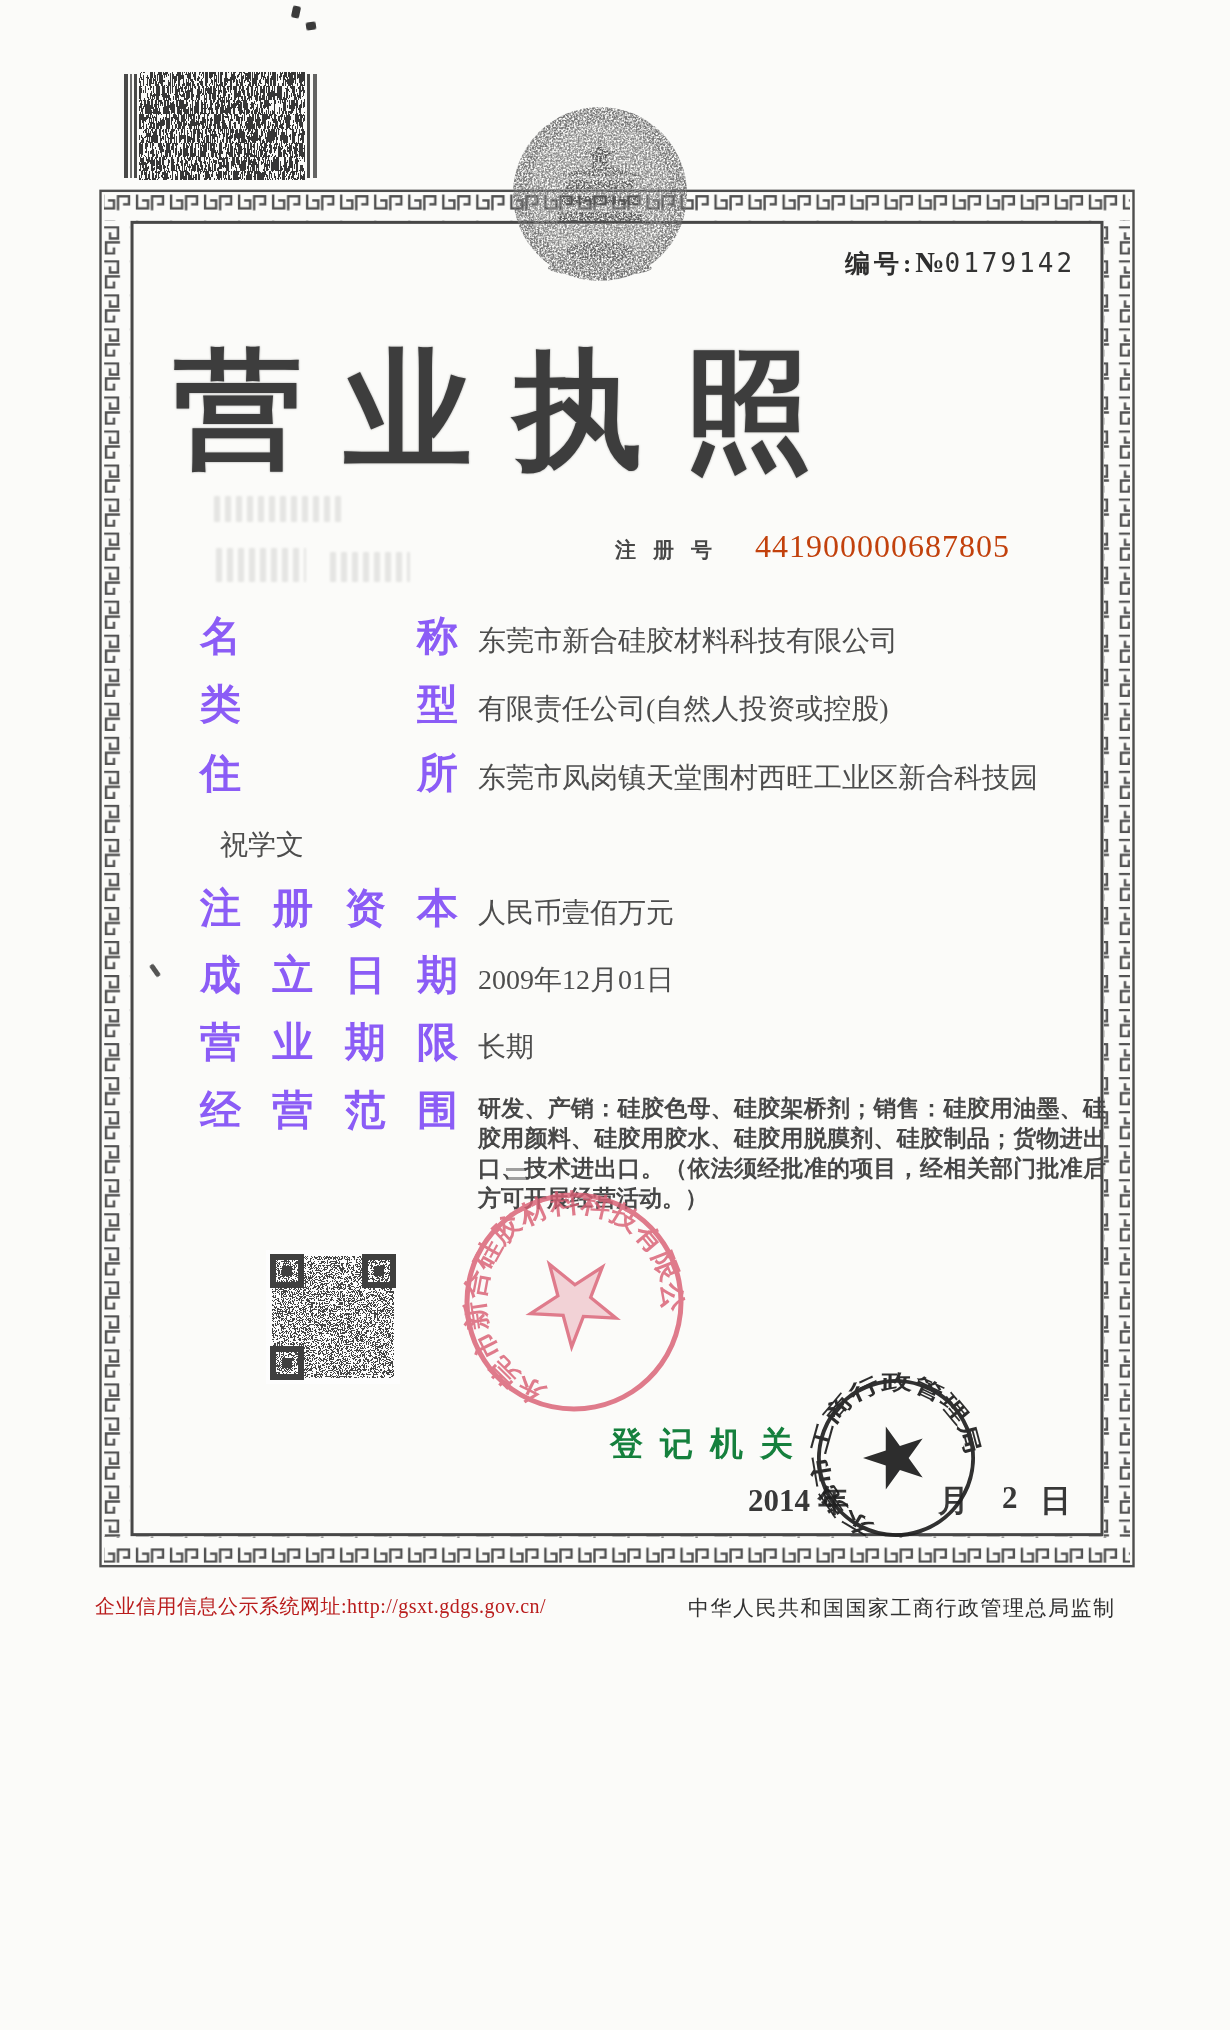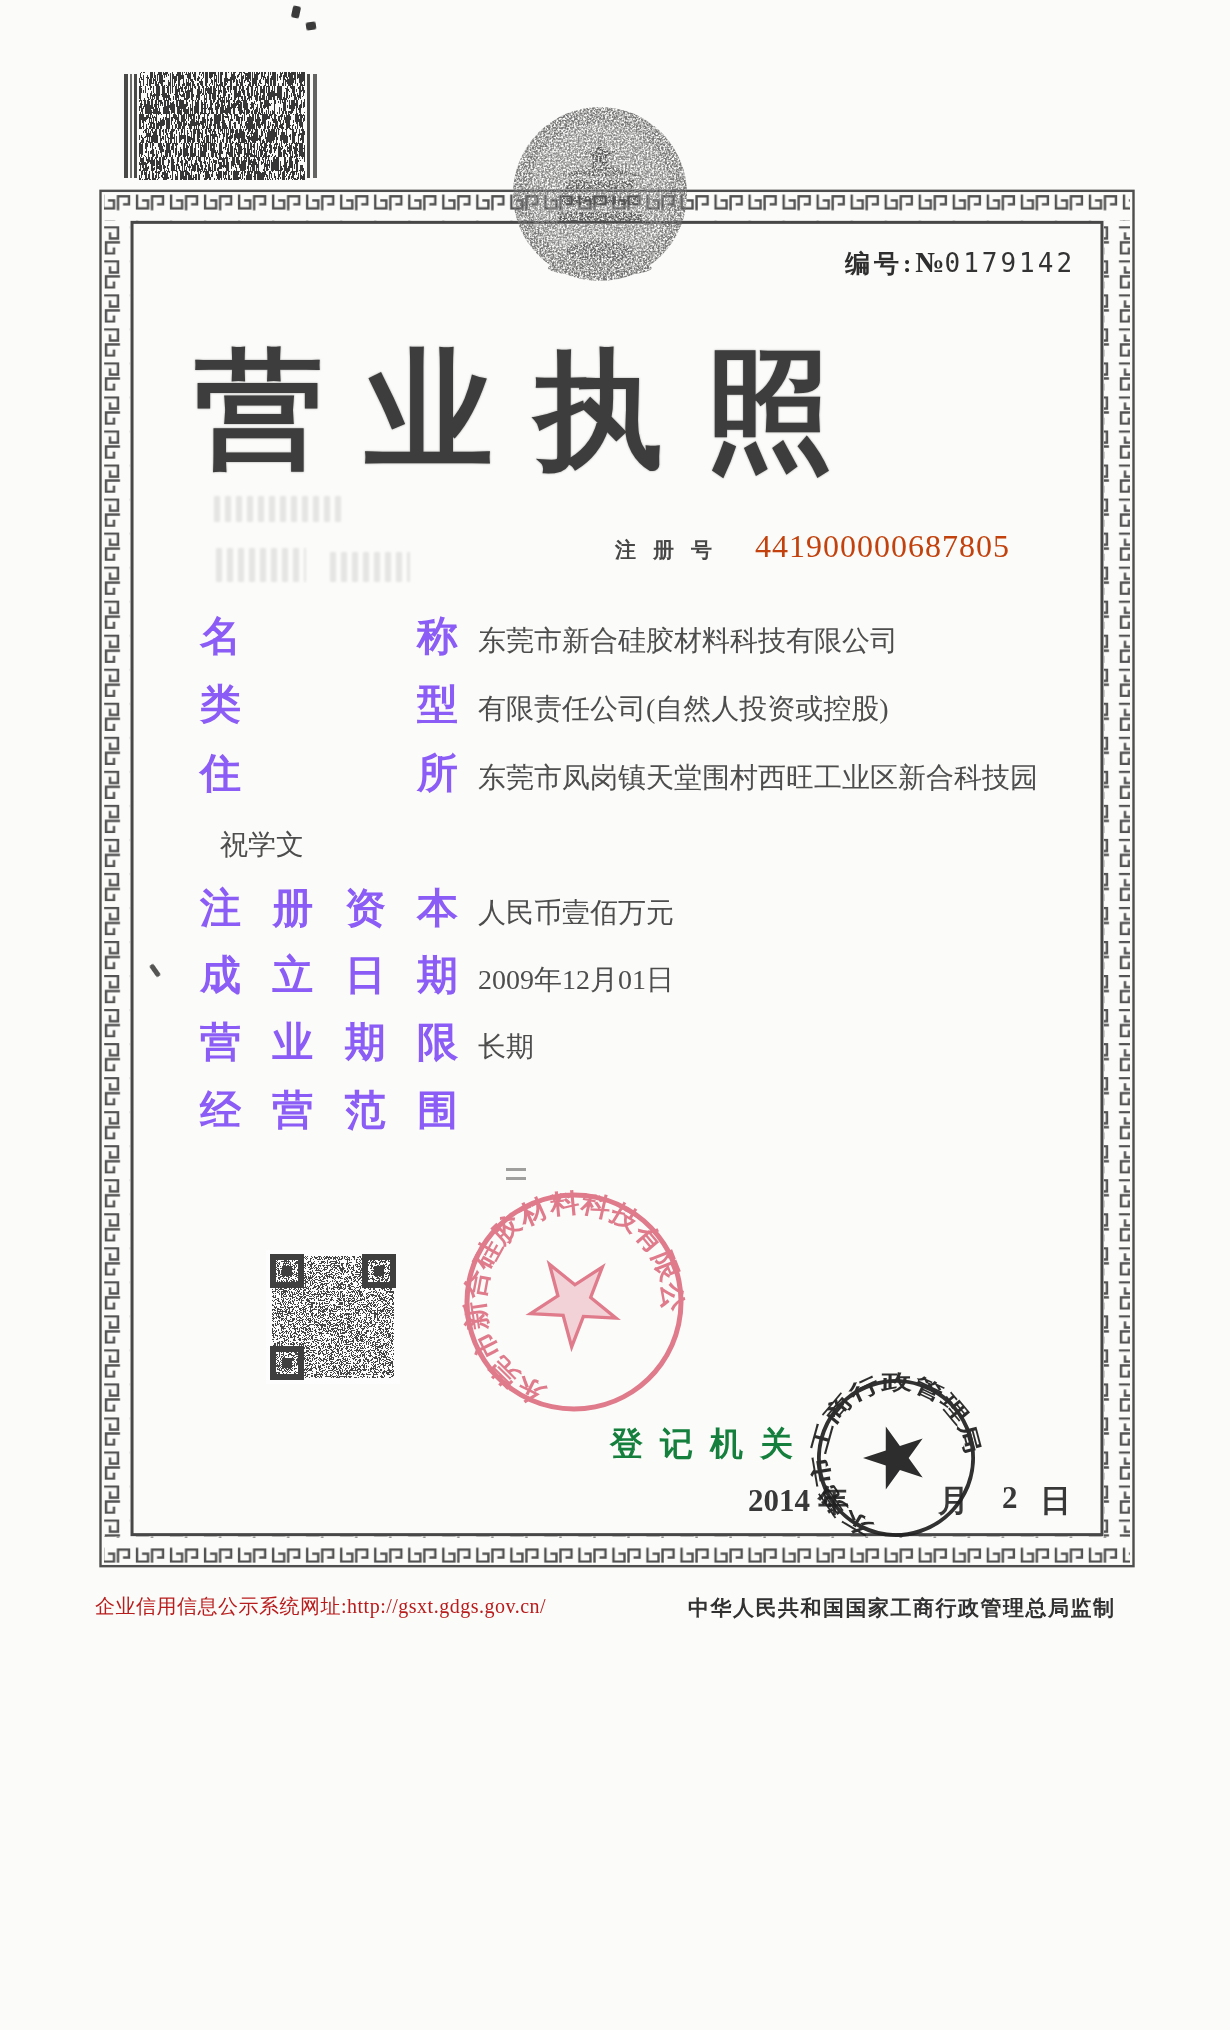--- a/index.html
+++ b/index.html
@@ -17,21 +17,21 @@
 
   
   .serial{left:845px;top:246px;z-index:4;display:flex;align-items:baseline;color:#2e2e2e;}
   .serial .lbl{font-size:25px;letter-spacing:4px;font-weight:600;}
   .serial .numero{font-size:29px;font-weight:800;}
   .serial .num{font-size:26px;letter-spacing:3px;font-family:"DejaVu Sans Mono", monospace;color:#333;}
 
   
   .title{left:0;top:336px;width:986px;text-align:center;z-index:4;
     font-family:"DejaVu Sans", sans-serif;font-weight:900;font-size:128px;line-height:1.15;
-    letter-spacing:42px;color:#3d3d3d;text-shadow:0 0 2px rgba(60,60,60,.55);white-space:nowrap;text-indent:42px;padding-left:21px;}
+    letter-spacing:42px;color:#3d3d3d;text-shadow:0 0 2px rgba(60,60,60,.55);white-space:nowrap;text-indent:42px;}
 
   
   .regno{left:615px;top:528px;z-index:4;display:flex;align-items:baseline;color:#474747;}
   .regno .lbl{font-size:21px;letter-spacing:17px;font-weight:700;}
   .regno .val{font-size:32px;margin-left:26px;letter-spacing:1px;color:#c2410c;}
 
   
   .row{left:200px;width:930px;z-index:4;display:flex;align-items:flex-start;}
   .flabel{width:258px;flex:0 0 258px;font-size:41px;font-weight:700;color:#8b5cf6;
     text-align:justify;text-align-last:justify;line-height:1.1;letter-spacing:0;}
@@ -42,21 +42,21 @@
   .registry-label{left:610px;top:1422px;z-index:4;font-size:33px;font-weight:700;letter-spacing:17px;color:#15803d;white-space:nowrap;}
   .date{z-index:4;font-size:31px;font-weight:700;color:#383838;top:1480px;white-space:nowrap;}
   .d-year{left:748px;} .d-month{left:938px;} .d-day{left:1002px;} .d-dayunit{left:1040px;}
 
   
   .seal-red{left:452px;top:1180px;width:244px;height:244px;z-index:5;opacity:.82;}
   .seal-black{left:810px;top:1372px;width:172px;height:172px;z-index:6;opacity:.93;}
 
   
   .footer-left{left:95px;top:1593px;z-index:4;font-size:20px;color:#b91c1c;letter-spacing:.5px;}
-  .footer-right{left:688px;top:1594px;z-index:4;font-size:21px;color:#313131;letter-spacing:1.5px;font-weight:700;text-align:center;}
+  .footer-right{left:688px;top:1594px;z-index:4;font-size:21px;color:#313131;letter-spacing:1.5px;font-weight:400;text-align:center;}
 
   
   .speck{background:#3a3a3a;border-radius:2px;filter:blur(.6px);z-index:3;}
   .smudge{z-index:2;opacity:.16;filter:blur(1.2px);
     background:repeating-linear-gradient(90deg,#777 0 6px,transparent 6px 11px);}
   .stray{width:14px;height:5px;background:#2c2c2c;transform:rotate(55deg);border-radius:2px;opacity:.8;z-index:4;filter:blur(.4px);}
   .tinymark{width:20px;height:3px;border-top:3px solid #555;border-bottom:3px solid #555;padding-top:3px;opacity:.55;z-index:4;}
 </style>
 </head>
 <body>
@@ -173,20 +173,21 @@
   <div class="abs row" style="top:953px">
     <div class="flabel">成立日期</div>
     <div class="fvalue">2009年12月01日</div>
   </div>
   <div class="abs row" style="top:1020px">
     <div class="flabel">营业期限</div>
     <div class="fvalue">长期</div>
   </div>
   <div class="abs row" style="top:1088px">
     <div class="flabel">经营范围</div>
+    <div class="fvalue scope">研发、产销：硅胶色母、硅胶架桥剂；销售：硅胶用油墨、硅胶用颜料、硅胶用胶水、硅胶用脱膜剂、硅胶制品；货物进出口、技术进出口。（依法须经批准的项目，经相关部门批准后方可开展经营活动。）</div>
   </div>
 
   <svg class="abs qr" viewBox="0 0 134 134">
     <rect width="134" height="134" fill="#fdfdfd"></rect>
     <g filter="url(#blocksF)">
         <rect x="6" y="6" width="122" height="122" fill="#454545"></rect>
       </g>
     <g stroke="#3f3f3f" stroke-width="6" fill="none">
       <rect x="7" y="7" width="28" height="28"></rect>
       <rect x="99" y="7" width="28" height="28"></rect>

